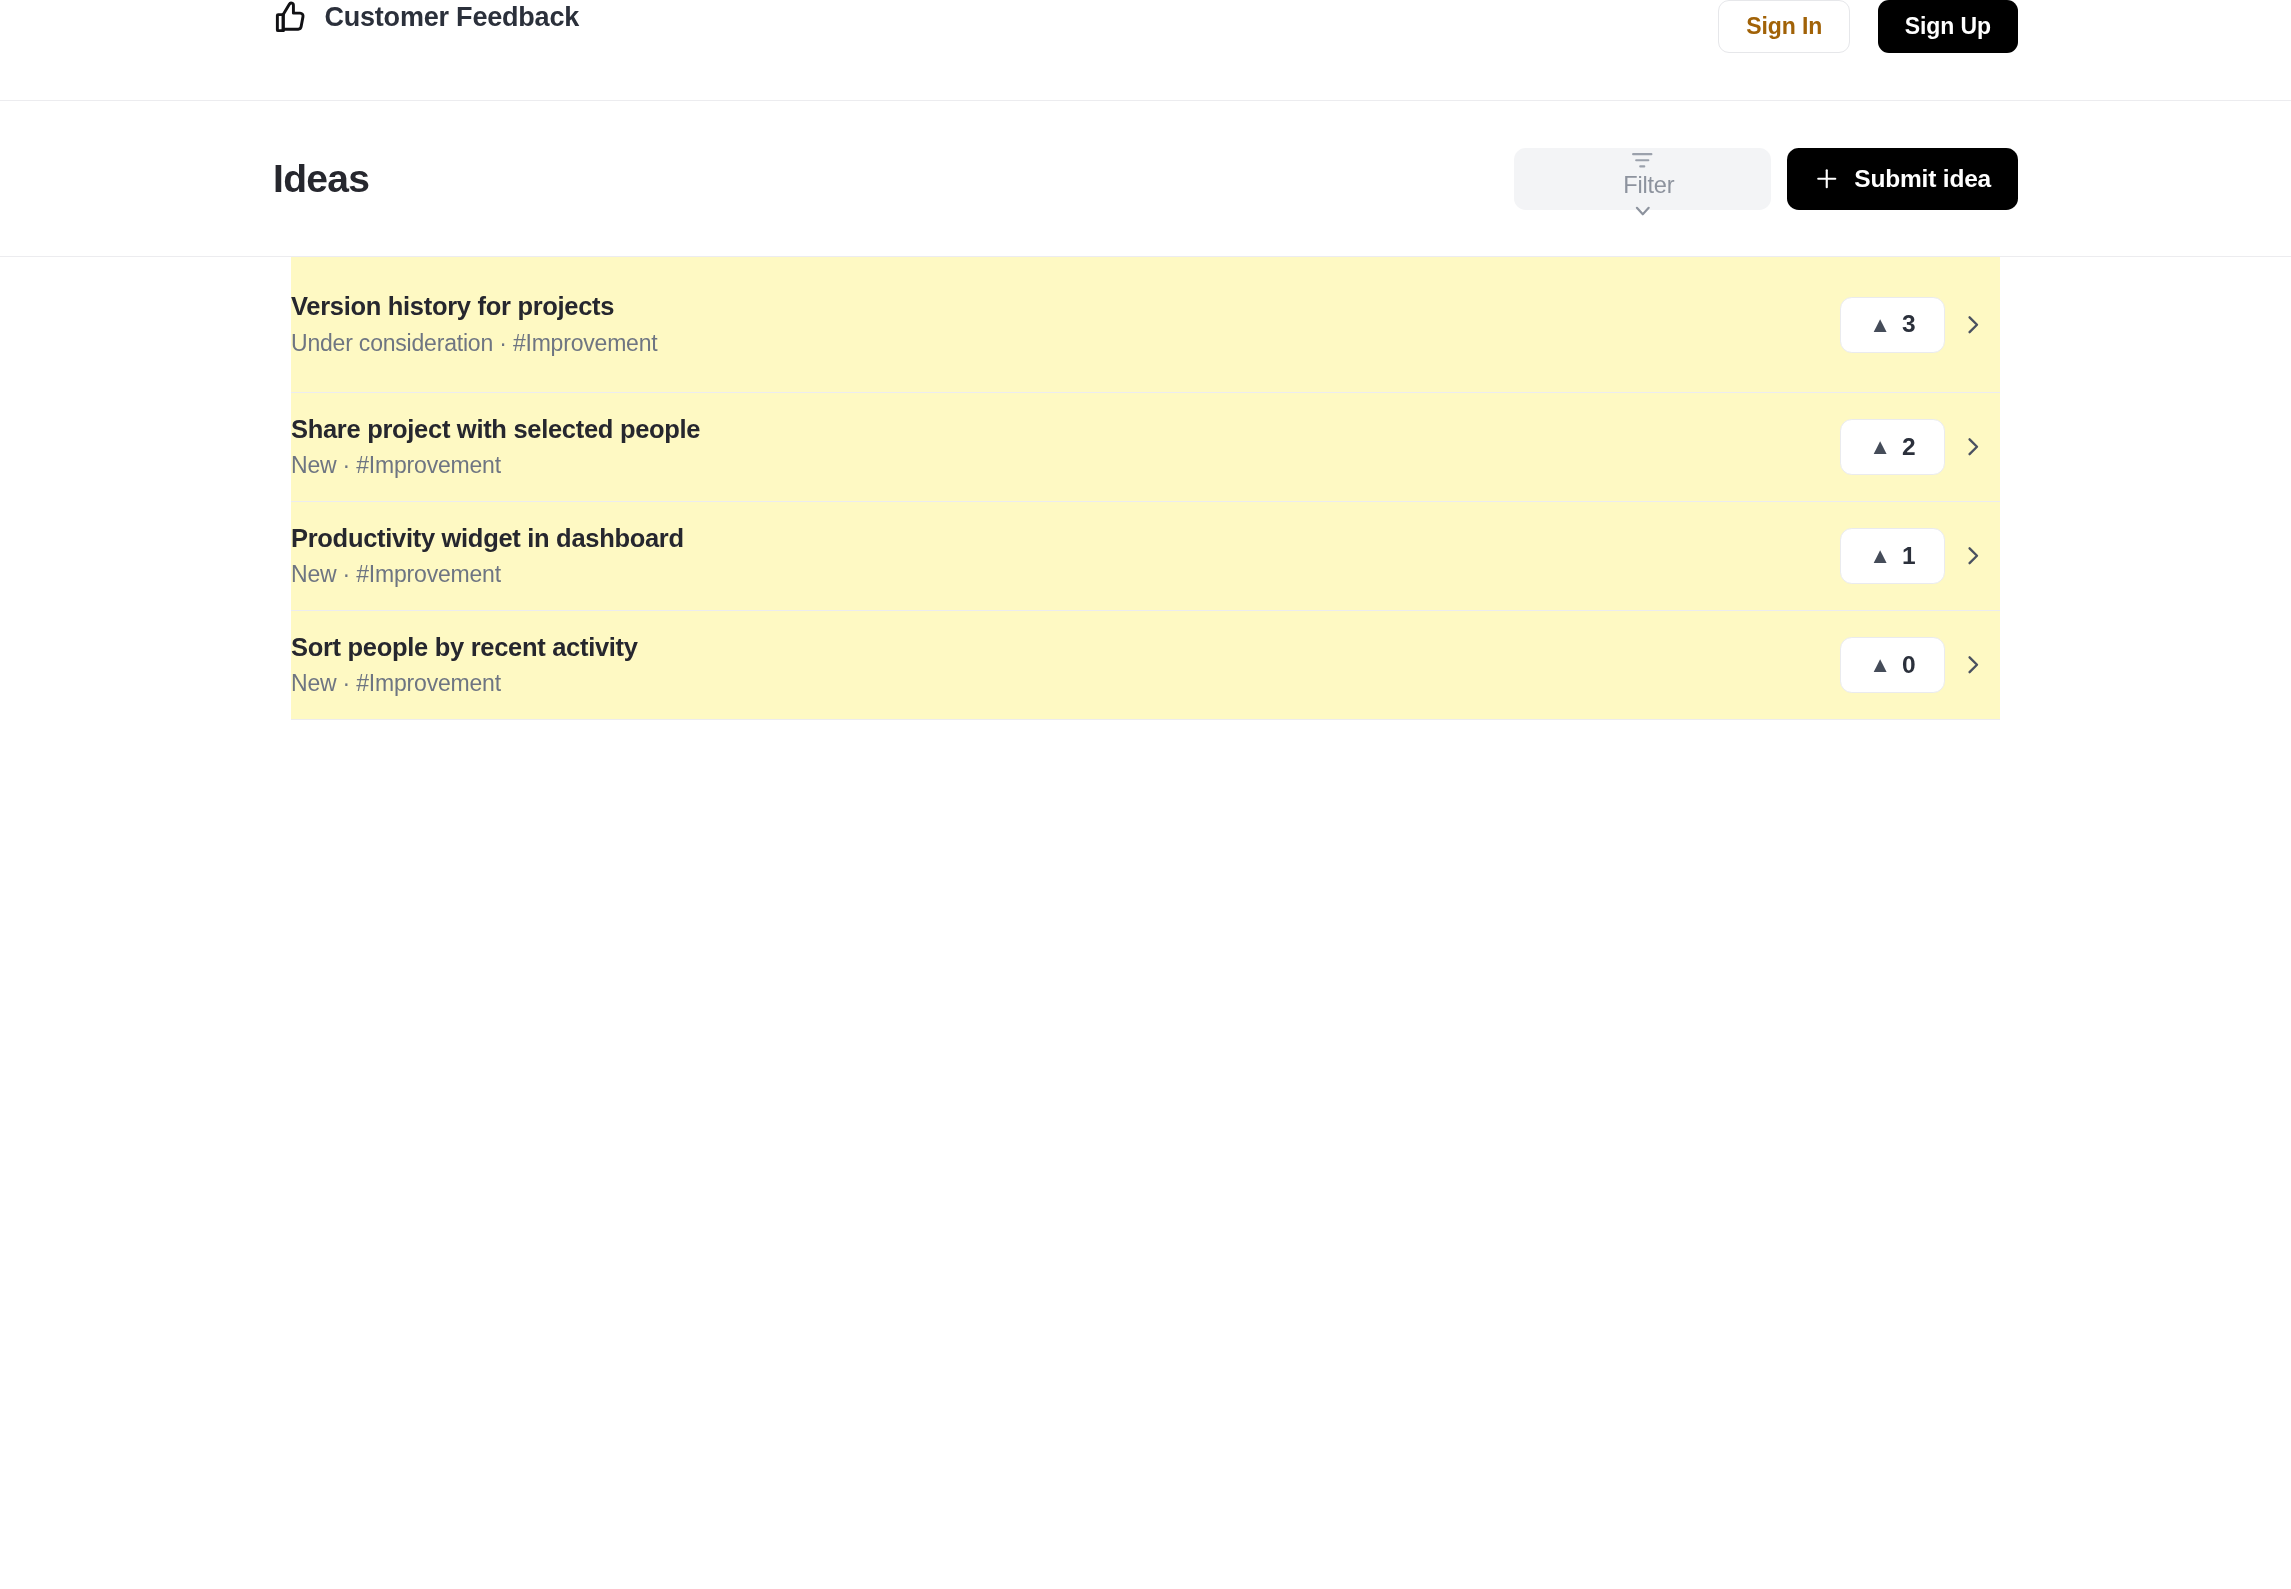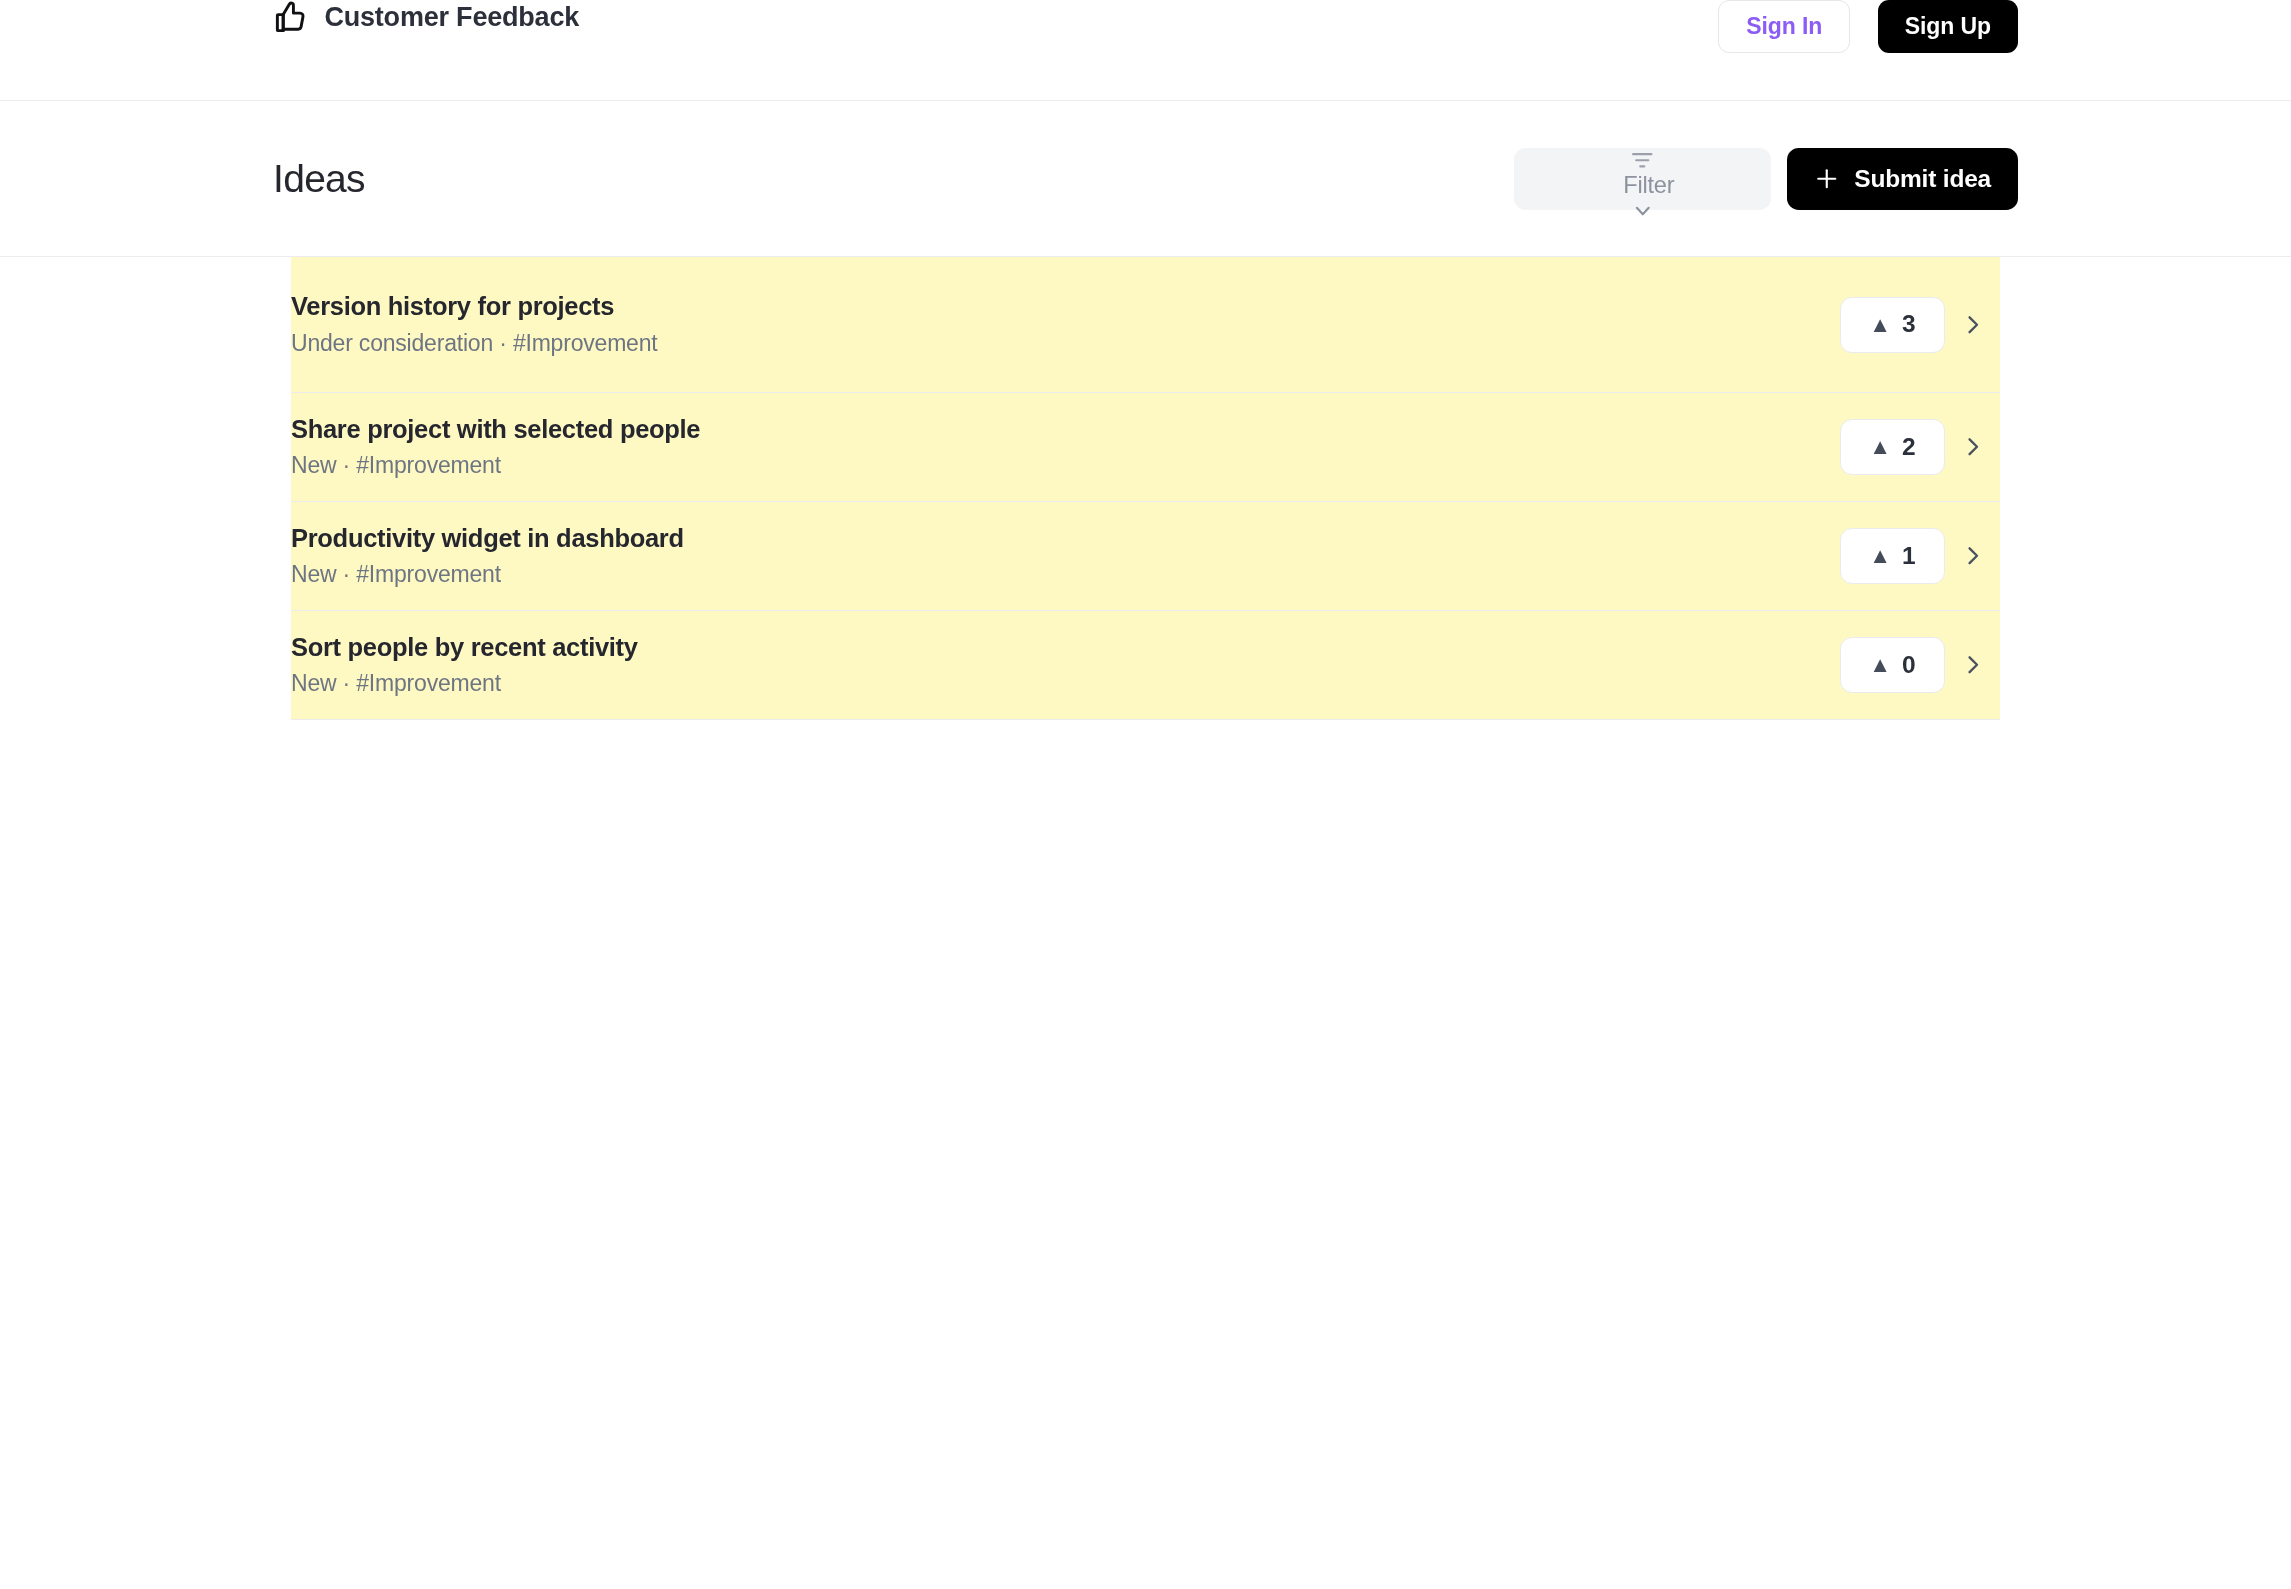--- a/index.html
+++ b/index.html
@@ -53,21 +53,21 @@
 
   .btn-signin {
     height: 53px;
     padding: 0 27px;
     border: 0.9px solid #e6e7ea;
     border-radius: 11px;
     background: #ffffff;
     font-family: inherit;
     font-size: 23px;
     font-weight: 700;
-    color: #8b5cf6;
+    color: #a16207;
     letter-spacing: -0.1px;
     cursor: pointer;
     display: inline-flex;
     align-items: center;
     justify-content: center;
   }
 
   .btn-signup {
     height: 53px;
     padding: 0 27px;
@@ -91,21 +91,21 @@
     height: 156px;
     border-bottom: 0.9px solid #ececef;
     display: flex;
     align-items: center;
     padding: 0 273px;
     background: #ffffff;
   }
 
   .page-title {
     font-size: 39px;
-    font-weight: 400;
+    font-weight: 700;
     color: #26272e;
     letter-spacing: -0.7px;
   }
 
   .toolbar-controls {
     margin-left: auto;
     display: flex;
     align-items: center;
     gap: 16.4px;
   }

